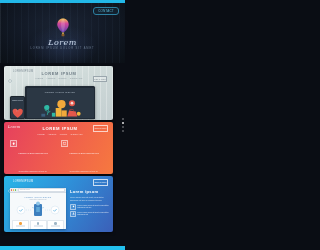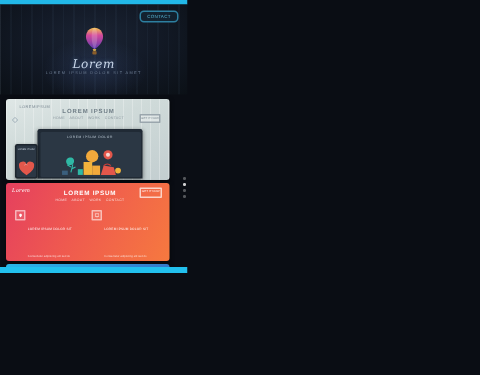--- a/index.html
+++ b/index.html
@@ -2,21 +2,21 @@
 <html><head>
 <meta charset="utf-8">
 <style>
   html,body{margin:0;padding:0;}
   body{
     width:125px;height:250px;overflow:hidden;
     background:#0a0d14;
     font-family:"Liberation Sans",sans-serif;
     position:relative;
   }
-  .page{position:absolute;inset:0;width:125px;height:182px;overflow:hidden;}
+  .page{position:absolute;inset:0;width:125px;height:250px;overflow:hidden;}
 
   
   .accent-bar{position:absolute;left:0;width:125px;height:3px;background:#22b8e8;}
   .accent-top{top:0;}
   .accent-bottom{bottom:0;height:4px;background:#22c0ee;}
 
   
   .hero{
     position:absolute;left:0;top:3px;width:125px;height:60px;
     background:

